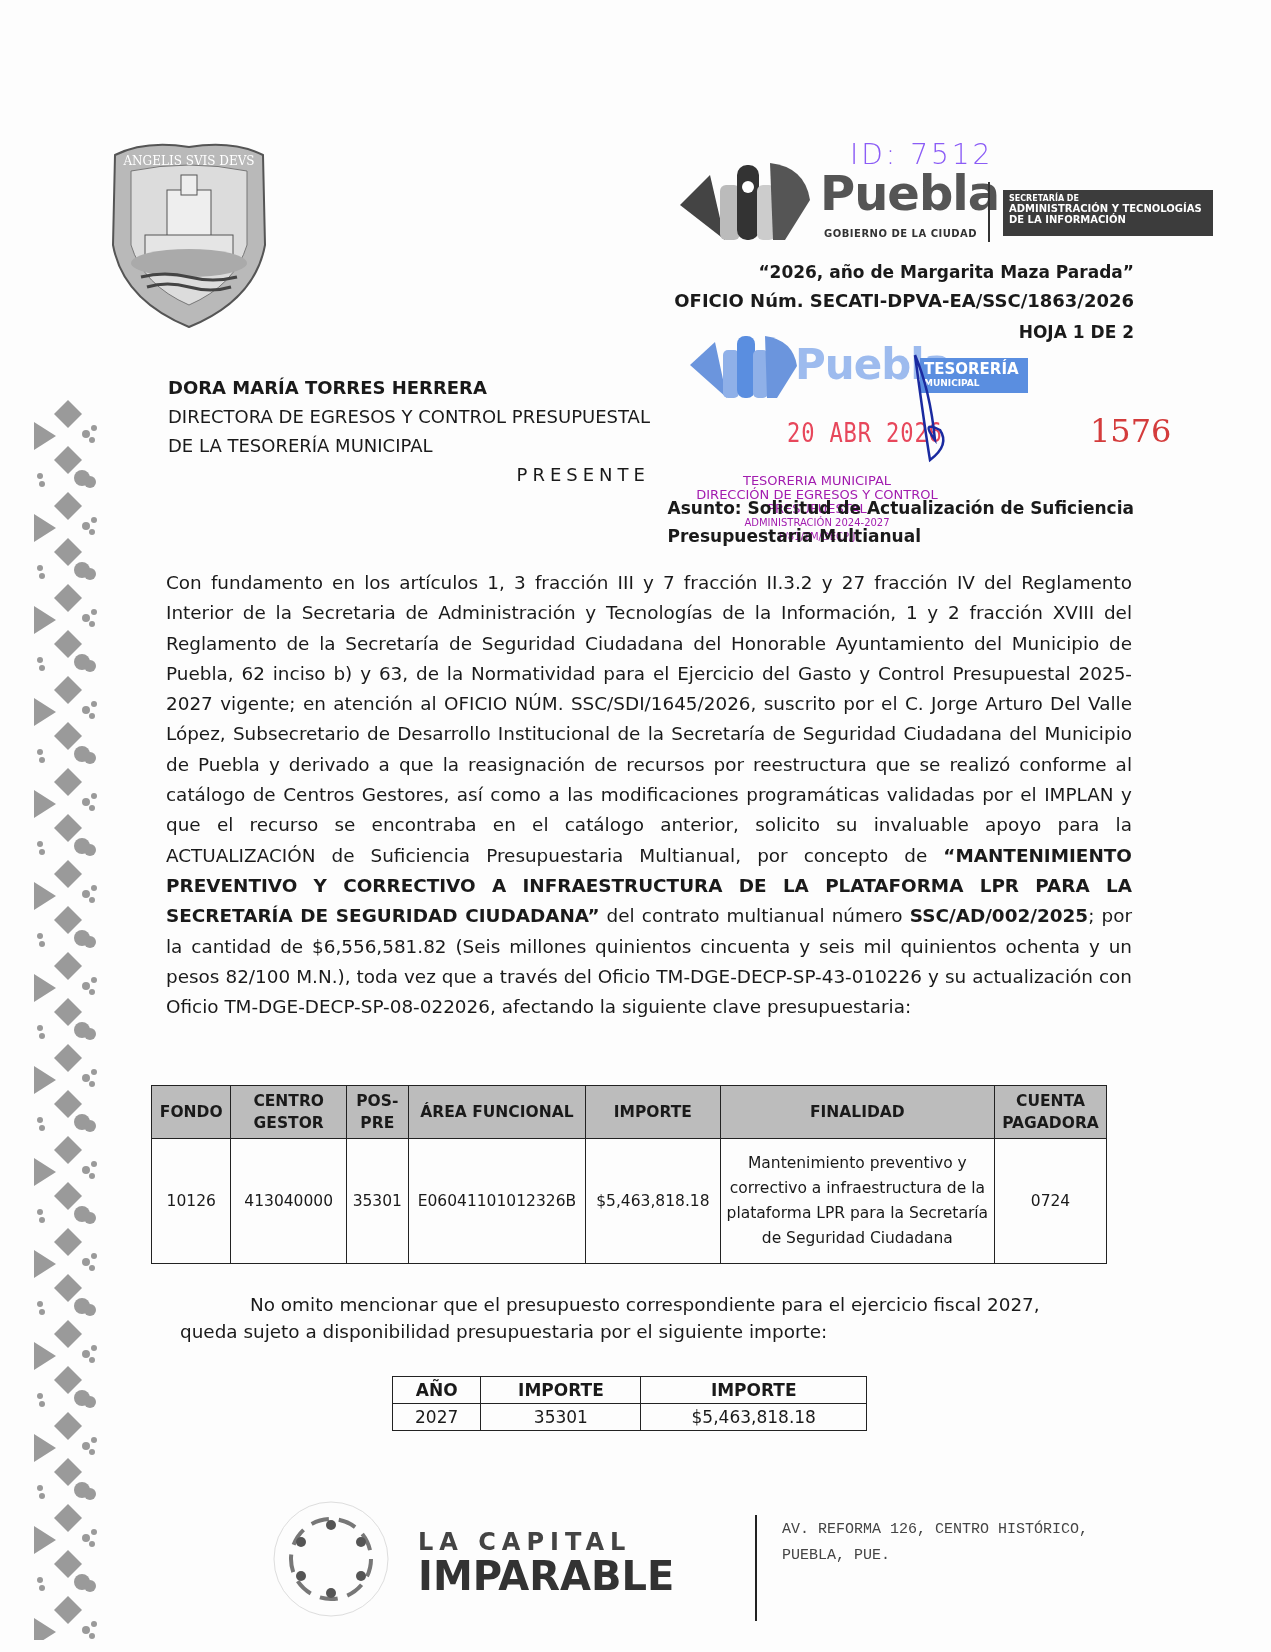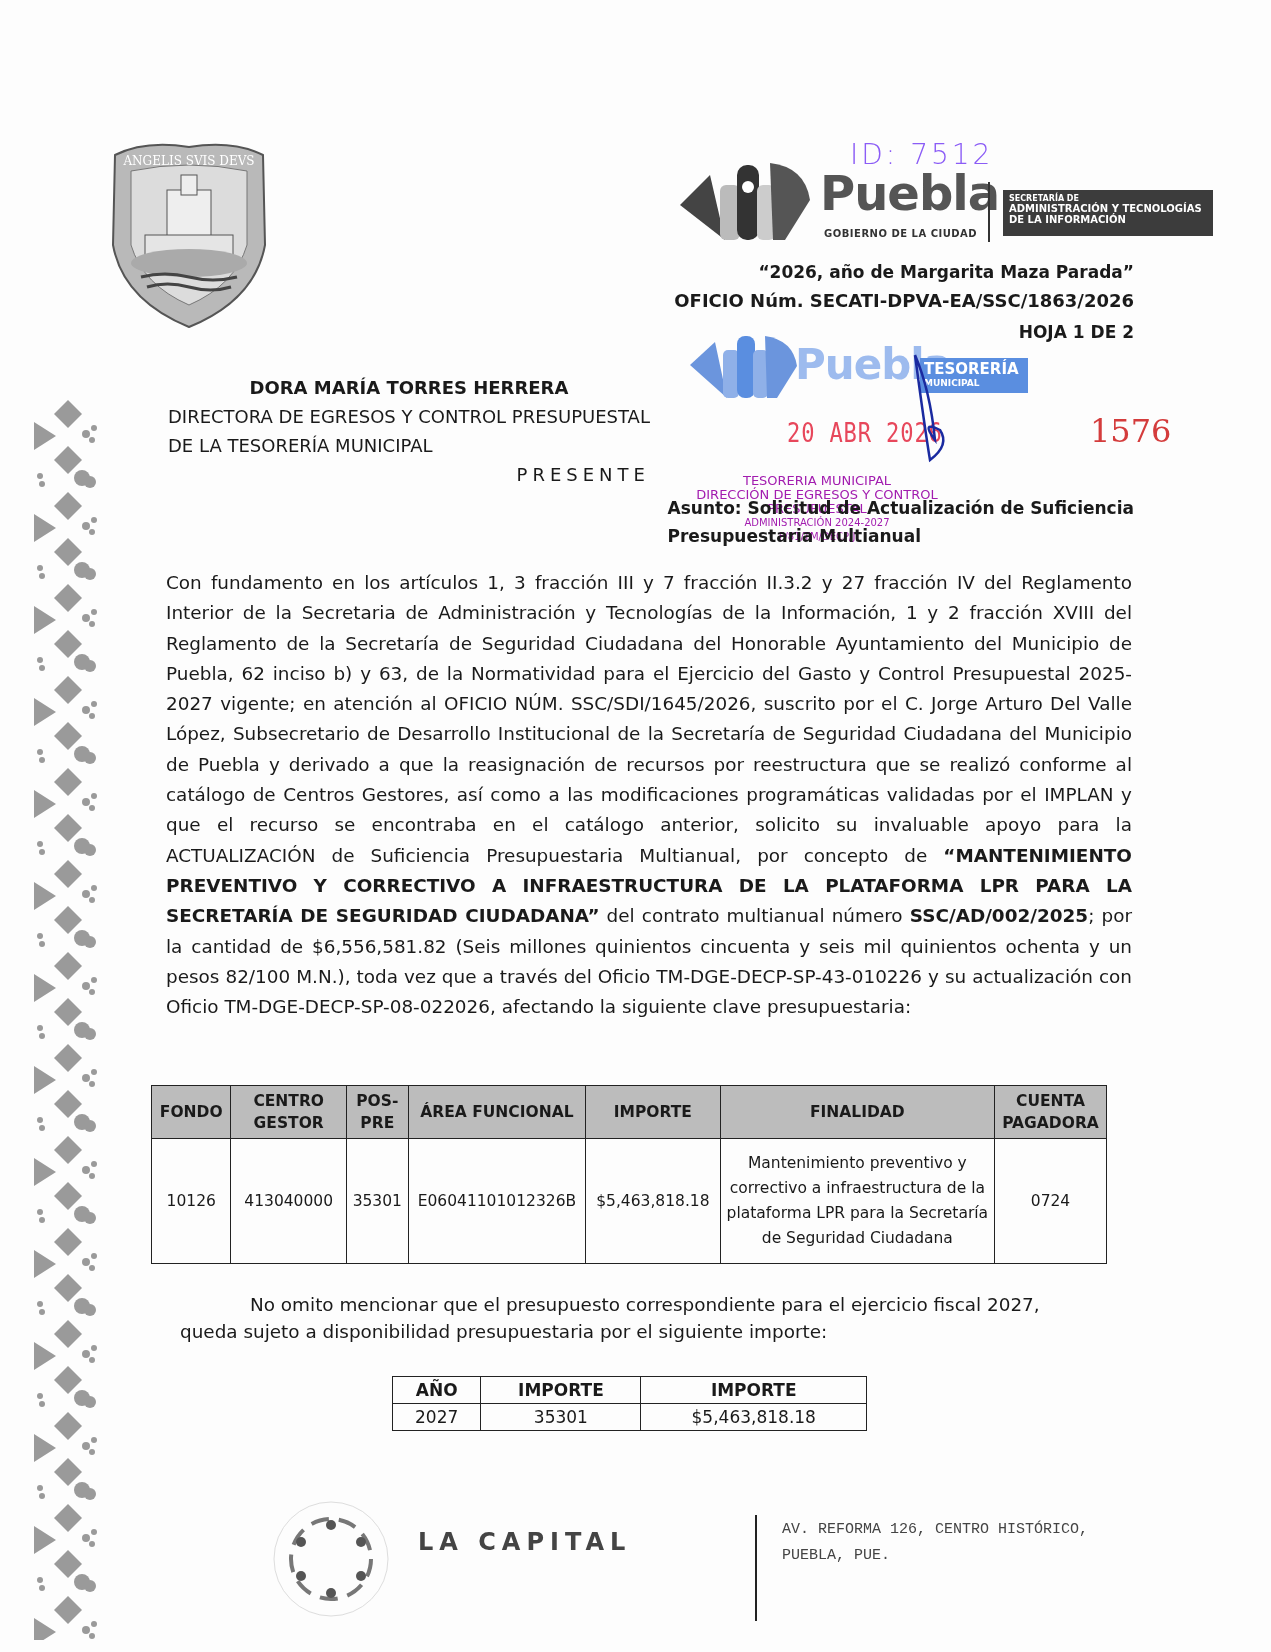--- a/index.html
+++ b/index.html
@@ -23,21 +23,21 @@
   .stamp-box { left:920px; top:358px; width:108px; height:35px; background:#5a8ee0; color:#fff; font-weight:bold; padding:2px 4px; box-sizing:border-box; }
   .stamp-box .a { font-size:15px; }
   .stamp-box .b { font-size:9px; }
   .stamp-date { left:787px; top:418px; font-size:26px; color:#e7475b; font-family:"DejaVu Sans Mono", monospace; letter-spacing:1px; transform:scaleX(0.85); transform-origin:left; }
   .stamp-number { left:1070px; top:412px; font-size:32px; color:#d43c3c; font-family:"DejaVu Serif", serif;margin-left:20px; }
   .stamp-lines { left:677px; top:474px; width:280px; text-align:center; color:#a21caf; font-size:13px; line-height:14px; }
   .stamp-lines .sm { font-size:10px; }
   .signature { left:900px; top:350px; width:60px; height:120px; }
   
   .recipient { left:168px; top:373px; font-size:18px; line-height:29px; }
-  .recipient .name { font-weight:bold;text-align:center; }
+  .recipient .name { font-weight:bold; }
   .recipient .presente { letter-spacing:5px;text-align:right; }
   
   .asunto { right:137px; top:494px; text-align:left; font-size:17px; font-weight:bold; line-height:28px; }
   
   .body-text { left:166px; top:568px; width:966px; font-size:18.4px; line-height:30.3px; text-align:justify; }
   .body-text b { font-weight:bold; }
   
   table { border-collapse:collapse;border-radius:13px; }
   .t1 { position:absolute; left:151px; top:1085px; width:956px; font-size:15.5px; }
   .t1 th, .t1 td { border:1px solid #222; text-align:center; padding:2px 4px; }
@@ -199,18 +199,19 @@
   <circle cx="59" cy="25" r="5" fill="#555"></circle>
     <circle cx="89" cy="42" r="5" fill="#555"></circle>
     <circle cx="89" cy="76" r="5" fill="#555"></circle>
   <circle cx="59" cy="93" r="5" fill="#555"></circle>
     <circle cx="29" cy="76" r="5" fill="#555"></circle>
     <circle cx="29" cy="42" r="5" fill="#555"></circle>
   <circle cx="59" cy="59" r="57" fill="none" stroke="#ddd" stroke-width="1"></circle>
 </svg>
 <div class="abs capital">
   <div class="top">LA CAPITAL</div>
+  <div class="bot">IMPARABLE</div>
 </div>
 <div class="abs foot-bar"></div>
 <div class="abs address">
   <div>AV. REFORMA 126, CENTRO HISTÓRICO,</div>
   <div>PUEBLA, PUE.</div>
 </div>
 
 </body></html>

